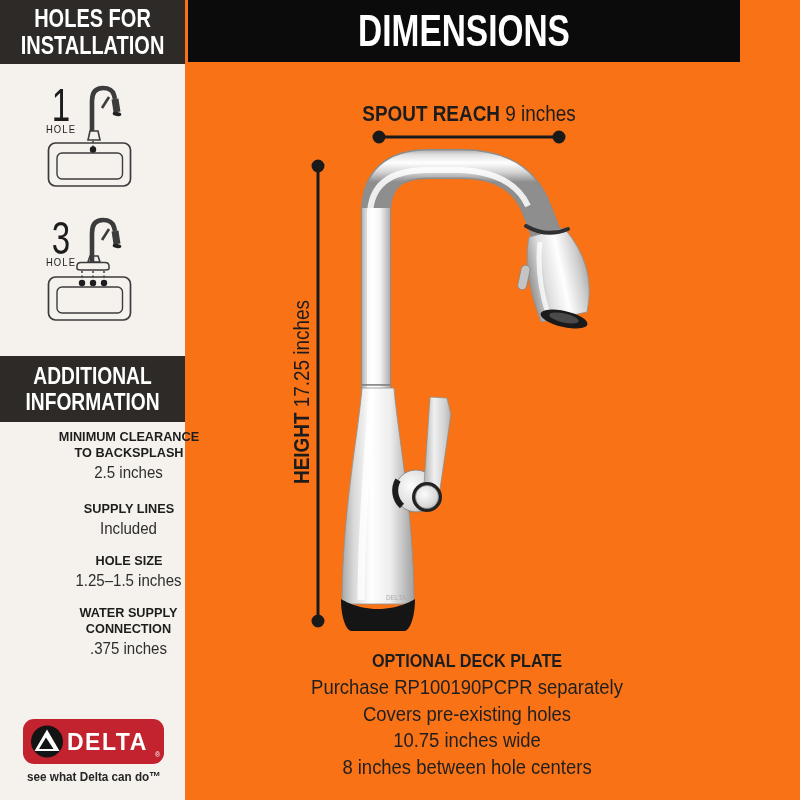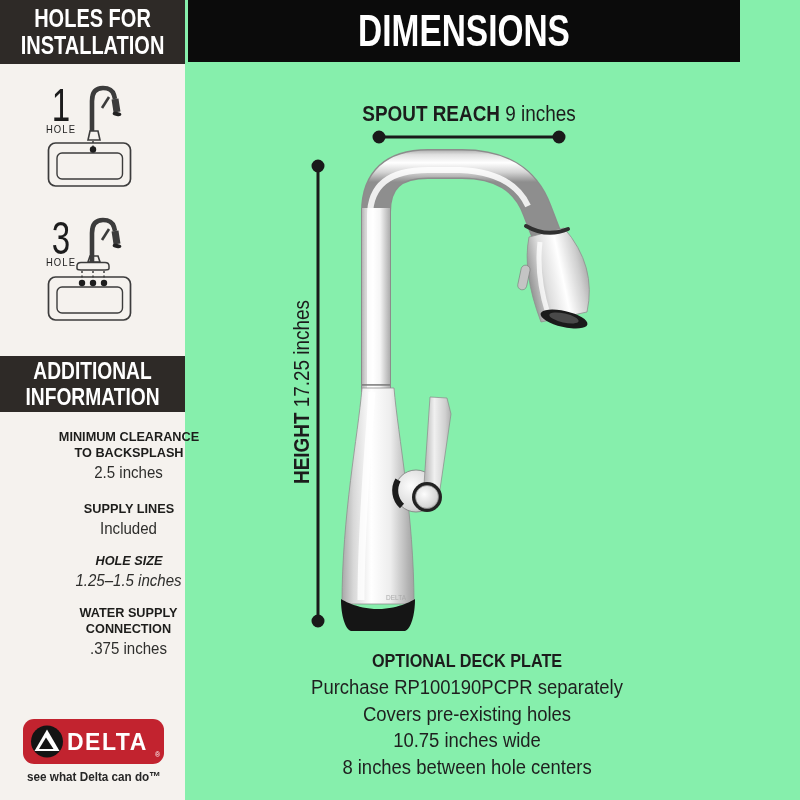--- a/index.html
+++ b/index.html
@@ -1,32 +1,32 @@
 <!DOCTYPE html>
 <html><head>
 <meta charset="utf-8">
 <style>
   html,body{margin:0;padding:0;background:#fff;}
-  #page{position:relative;width:800px;height:800px;background:#86efac;overflow:hidden;
+  #page{position:relative;width:800px;height:800px;background:#f97316;overflow:hidden;
         font-family:"Liberation Sans",sans-serif;color:#1c1c1c;}
   
   .hdr{position:absolute;background:#2e2a27;color:#fff;display:flex;flex-direction:column;
        justify-content:center;text-align:center;}
   #hdr-left{left:0;top:0;width:185px;height:64px;}
   #hdr-right{left:188px;top:0;width:552px;height:62px;background:#0b0b0b;}
   .hdr .line{font-weight:bold;font-size:25px;line-height:27px;transform:scaleX(.8);white-space:nowrap;}
   #hdr-right .line{font-size:44px;line-height:60px;transform:scaleX(.76);}
   
   #sidebar{position:absolute;left:0;top:64px;width:185px;height:736px;background:#f5f2ee;}
   .hole-num{position:absolute;left:36px;width:50px;text-align:center;font-size:46px;font-weight:400;
             line-height:38px;transform:scaleX(.72);}
   .hole-label{position:absolute;left:36px;width:50px;text-align:center;font-size:10.5px;
               letter-spacing:1.2px;transform:scaleX(.9);color:#222;}
   .icon-svg{position:absolute;left:44px;width:120px;height:110px;}
-  #addinfo{left:0;top:356px;width:185px;height:56px;}
+  #addinfo{left:0;top:356px;width:185px;height:66px;}
   #addinfo .line{font-size:24px;line-height:26px;}
   .info{position:absolute;left:0;width:185px;text-align:center;margin-left:36px;}
   .info .lbl{font-weight:bold;font-size:13.5px;line-height:16px;margin:0 auto;transform:scaleX(.94);color:#1d1d1b;}
   .info .val{font-size:16px;margin-top:3px;transform:scaleX(.94);color:#2e2e2c;}
   .w150{width:150px;} .w160{width:160px;} .w125{width:125px;}
   #logo-svg{position:absolute;left:22px;top:717px;width:144px;height:50px;}
   #tagline{position:absolute;left:0;top:769px;width:188px;text-align:center;font-weight:bold;
            font-size:13px;transform:scaleX(.9);color:#262626;}
   
   #spout-label{position:absolute;left:329px;top:101px;width:280px;text-align:center;font-size:22px;
@@ -98,21 +98,21 @@
   </div>
 
   <div class="info" style="top:429px;">
     <div class="lbl w150">MINIMUM CLEARANCE TO BACKSPLASH</div>
     <div class="val">2.5 inches</div>
   </div>
   <div class="info" style="top:501px;">
     <div class="lbl w160">SUPPLY LINES</div>
     <div class="val">Included</div>
   </div>
-  <div class="info" style="top:553px;font-style:italic;">
+  <div class="info" style="top:553px;">
     <div class="lbl w160">HOLE SIZE</div>
     <div class="val">1.25–1.5 inches</div>
   </div>
   <div class="info" style="top:605px;">
     <div class="lbl w125">WATER SUPPLY CONNECTION</div>
     <div class="val">.375 inches</div>
   </div>
 
   <svg id="logo-svg" viewBox="0 0 144 50">
     <rect x="1" y="2" width="141" height="45" rx="11" fill="#c2232f"></rect>

